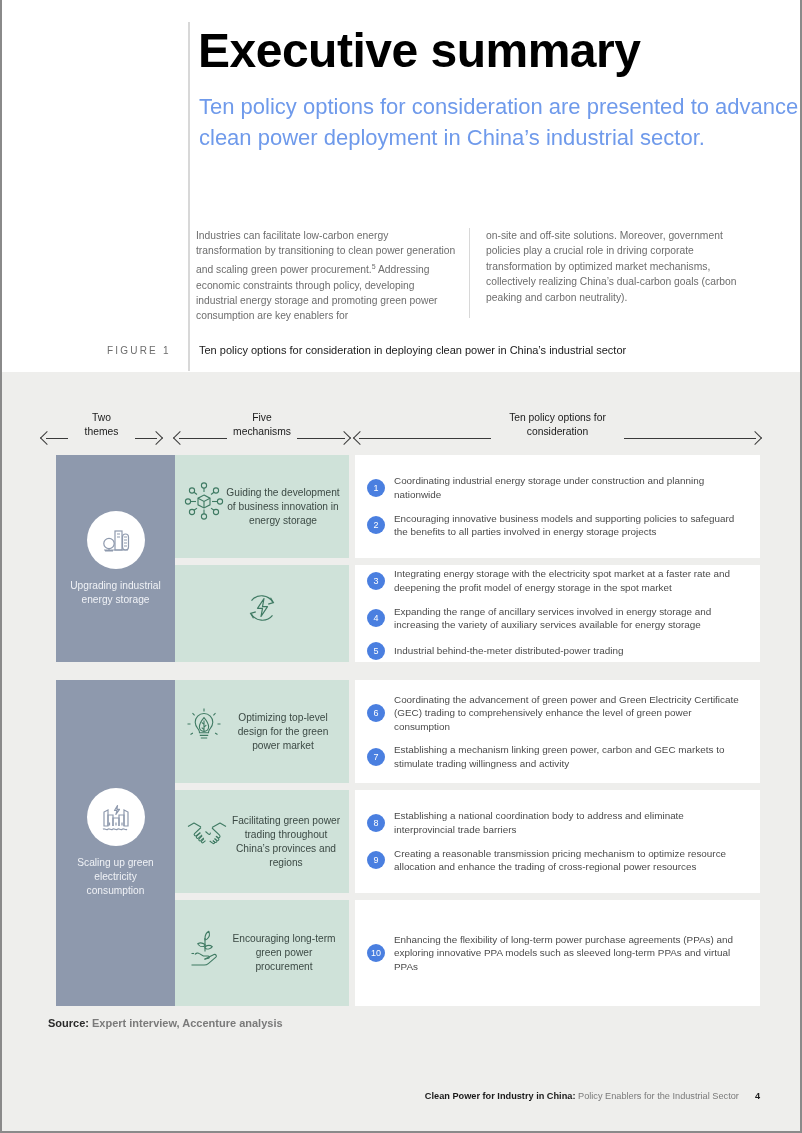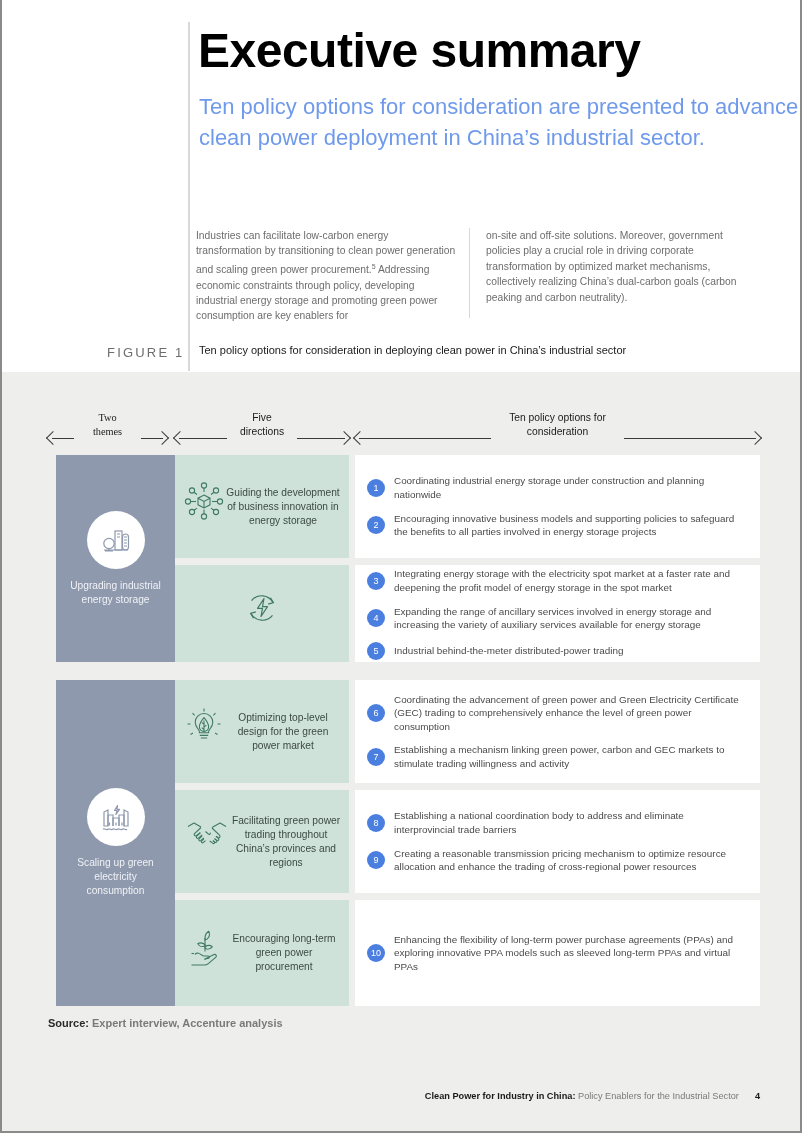--- a/index.html
+++ b/index.html
@@ -25,21 +25,21 @@
             color:#6f9aeb;font-weight:400;}
 
   .body-cols{position:absolute;left:194px;top:228px;width:562px;}
   .col{position:absolute;top:0;width:260px;font-size:10.3px;line-height:15.4px;color:#6d6d6d;}
   .col-l{left:0;}
   .col-r{left:290px;}
   .col-div{position:absolute;left:273px;top:0;width:1px;height:90px;background:#d8d8d8;}
   sup{font-size:7px;vertical-align:super;}
 
   .figline{position:absolute;left:0;right:0;top:337px;height:35px;}
-  .fig-label{position:absolute;left:99px;top:8px;font-size:13px;letter-spacing:2.2px;color:#6d6d6d;padding-left:6px;}
+  .fig-label{position:absolute;left:99px;top:8px;font-size:10px;letter-spacing:2.2px;color:#6d6d6d;padding-left:6px;}
   .fig-sep{position:absolute;left:186px;top:0px;width:2px;height:34px;background:#d8d8d8;}
   .fig-title{position:absolute;left:197px;top:7px;font-size:11px;font-weight:normal;color:#1a1a1a;}
 
   
   .band{position:absolute;left:0;right:0;top:372px;bottom:0;background:#eeeeec;}
 
   
   .hdr{position:absolute;left:0;top:36px;width:100%;height:48px;}
   .hseg{position:absolute;top:0;height:48px;}
   .hlabel{position:absolute;left:50%;transform:translateX(-50%);top:3px;
@@ -107,37 +107,37 @@
       <div class="fig-label">FIGURE 1</div>
       <div class="fig-sep"></div>
       <div class="fig-title">Ten policy options for consideration in deploying clean power in China’s industrial sector</div>
     </div>
   </div>
 
   <div class="band">
 
     <div class="hdr">
 
-      <div class="hseg" style="left:46px;width:119px;font-family:Liberation Serif, serif;">
+      <div class="hseg" style="left:40px;width:119px;">
         <div class="hlabel">
           <div>Two</div>
           <div>themes</div>
         </div>
         <div class="arrow-row">
           <div class="ahead left" style="left:0px;"></div>
           <div class="ar" style="left:4px;width:22px;"></div>
           <div class="ar" style="right:4px;width:22px;"></div>
           <div class="ahead right" style="right:0px;"></div>
         </div>
       </div>
 
       <div class="hseg" style="left:173px;width:174px;">
         <div class="hlabel">
           <div>Five</div>
-          <div>directions</div>
+          <div>mechanisms</div>
         </div>
         <div class="arrow-row">
           <div class="ahead left" style="left:0px;"></div>
           <div class="ar" style="left:4px;width:48px;"></div>
           <div class="ar" style="right:4px;width:48px;"></div>
           <div class="ahead right" style="right:0px;"></div>
         </div>
       </div>
 
       <div class="hseg" style="left:353px;right:40px;">

